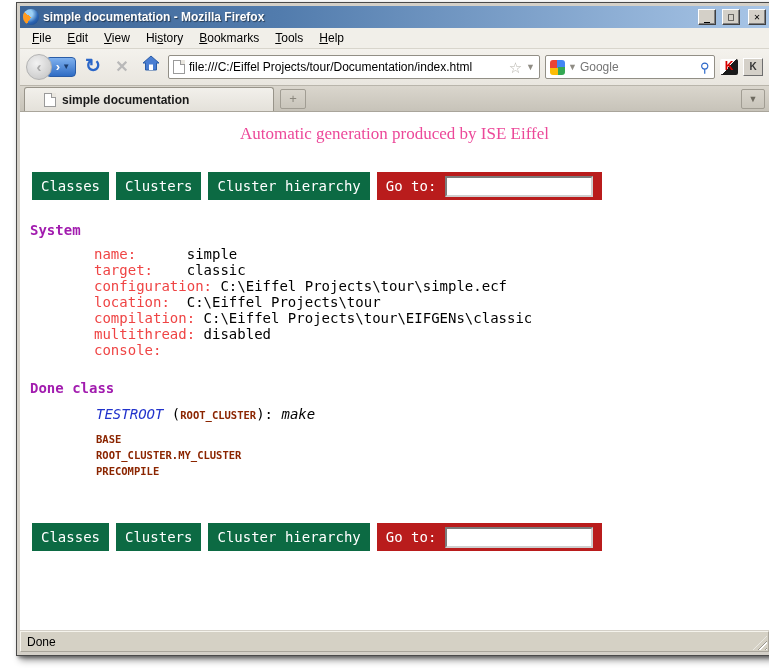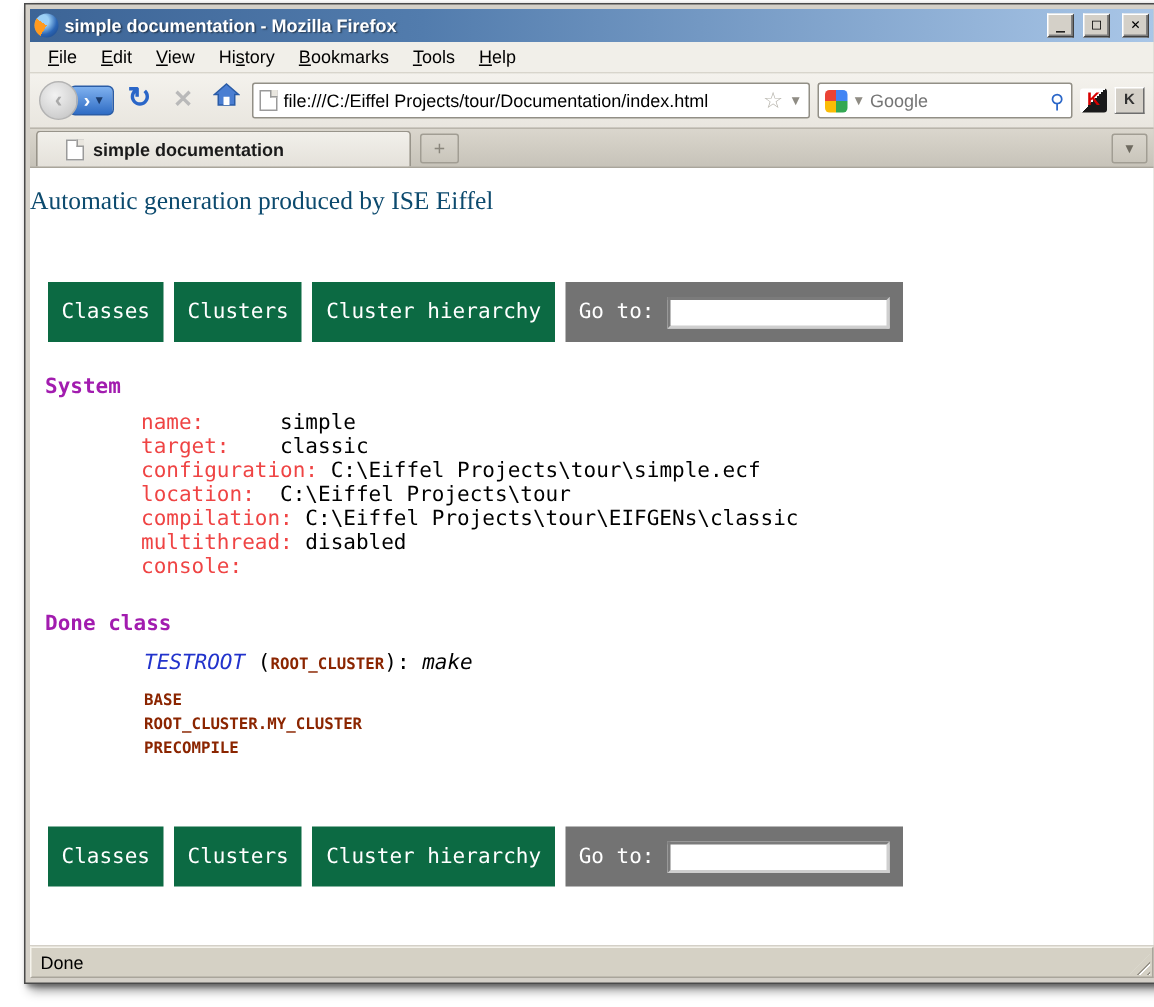--- a/index.html
+++ b/index.html
@@ -92,28 +92,28 @@
   .newtab { width:26px; height:20px; margin:0 0 2px 6px; background:linear-gradient(#d9d5cc,#c9c5bb);
     border:1px solid #a19d93; border-radius:2px; color:#8a867c; font-size:13px;
     text-align:center; line-height:17px; }
   .tab-list-btn { margin-left:auto; margin-bottom:2px; width:24px; height:20px;
     background:linear-gradient(#d9d5cc,#c9c5bb); border:1px solid #a19d93; border-radius:2px;
     color:#6e6a60; font-size:9px; text-align:center; line-height:18px; }
 
   
   .content { flex:1; background:#fff; overflow:hidden; position:relative;
     font-family:"DejaVu Sans Mono","Liberation Mono", monospace; }
-  .doc-header { margin-top:12px; text-align:left;
-    font-family:"Liberation Serif", serif; font-size:17px; color:#0c4a6e; }
-
-  .btnrow { display:flex; align-items:stretch; gap:7px; margin:44px 0 0 12px; height:40px; }
+  .doc-header { margin-top:12px; text-align:center;
+    font-family:"Liberation Serif", serif; font-size:17px; color:#ec4899; }
+
+  .btnrow { display:flex; align-items:stretch; gap:7px; margin:28px 0 0 12px; height:28px; }
   .btnrow.bottom { margin-top:44px; }
   .ebtn { background:#0c6a43; color:#fff; font-family:"DejaVu Sans Mono", monospace;
     font-size:14px; display:flex; align-items:center; padding:0 9px; white-space:nowrap; }
-  .goto { background:#737373; color:#fff; display:flex; align-items:center; gap:9px;
+  .goto { background:#b91c1c; color:#fff; display:flex; align-items:center; gap:9px;
     padding:0 9px; font-size:14px; }
   .goto input { width:148px; height:21px; border:2px inset #cfcfcf; background:#fff;
     font-size:13px; font-family:"DejaVu Sans Mono", monospace; outline:none; }
 
   .section-heading { margin:22px 0 0 10px; color:#a21caf; font-weight:bold; font-size:14px; }
   .sysrows { margin:8px 0 0 74px; font-size:14px; line-height:16px; }
   .sysrow { white-space:pre; }
   .syslabel { color:#ef4444; }
   .sysvalue { color:#000; }
 

